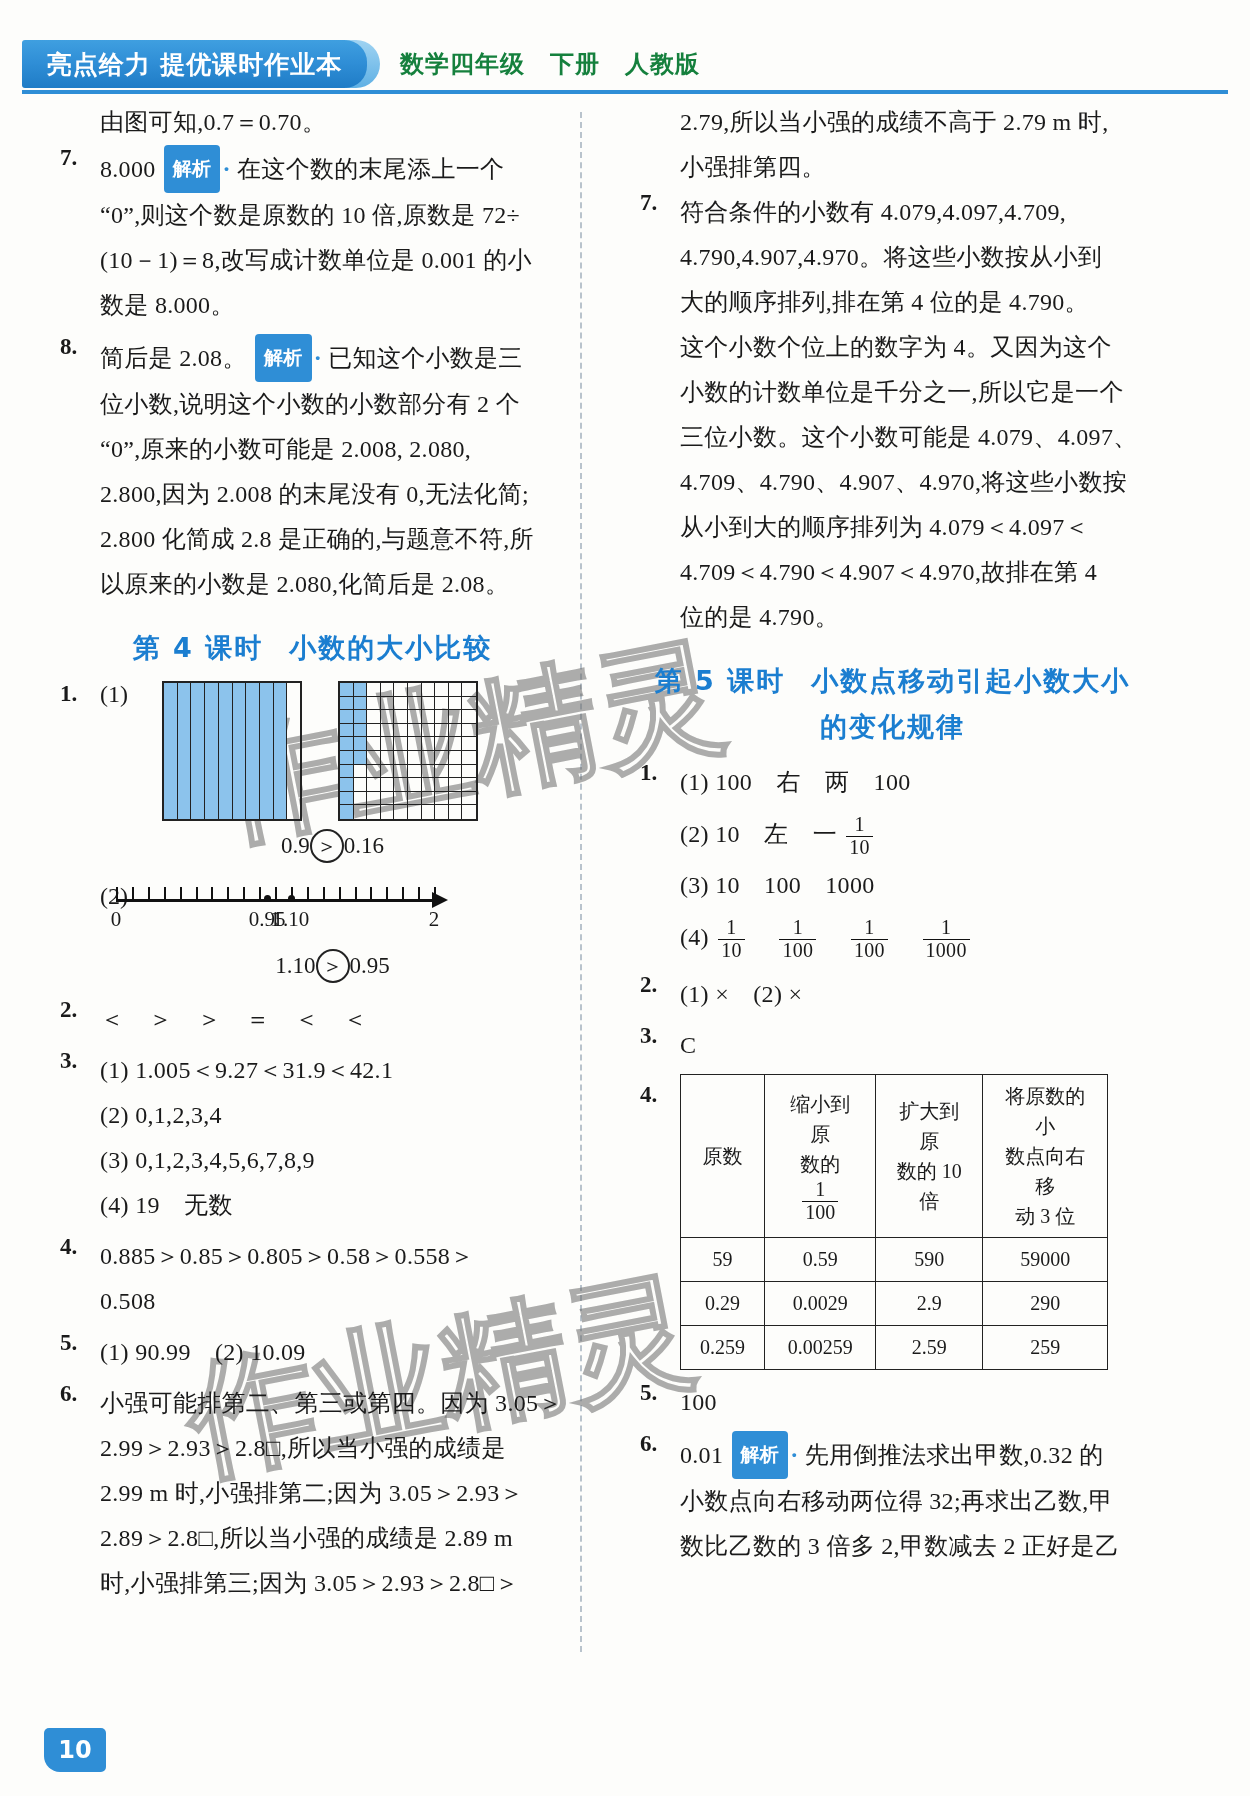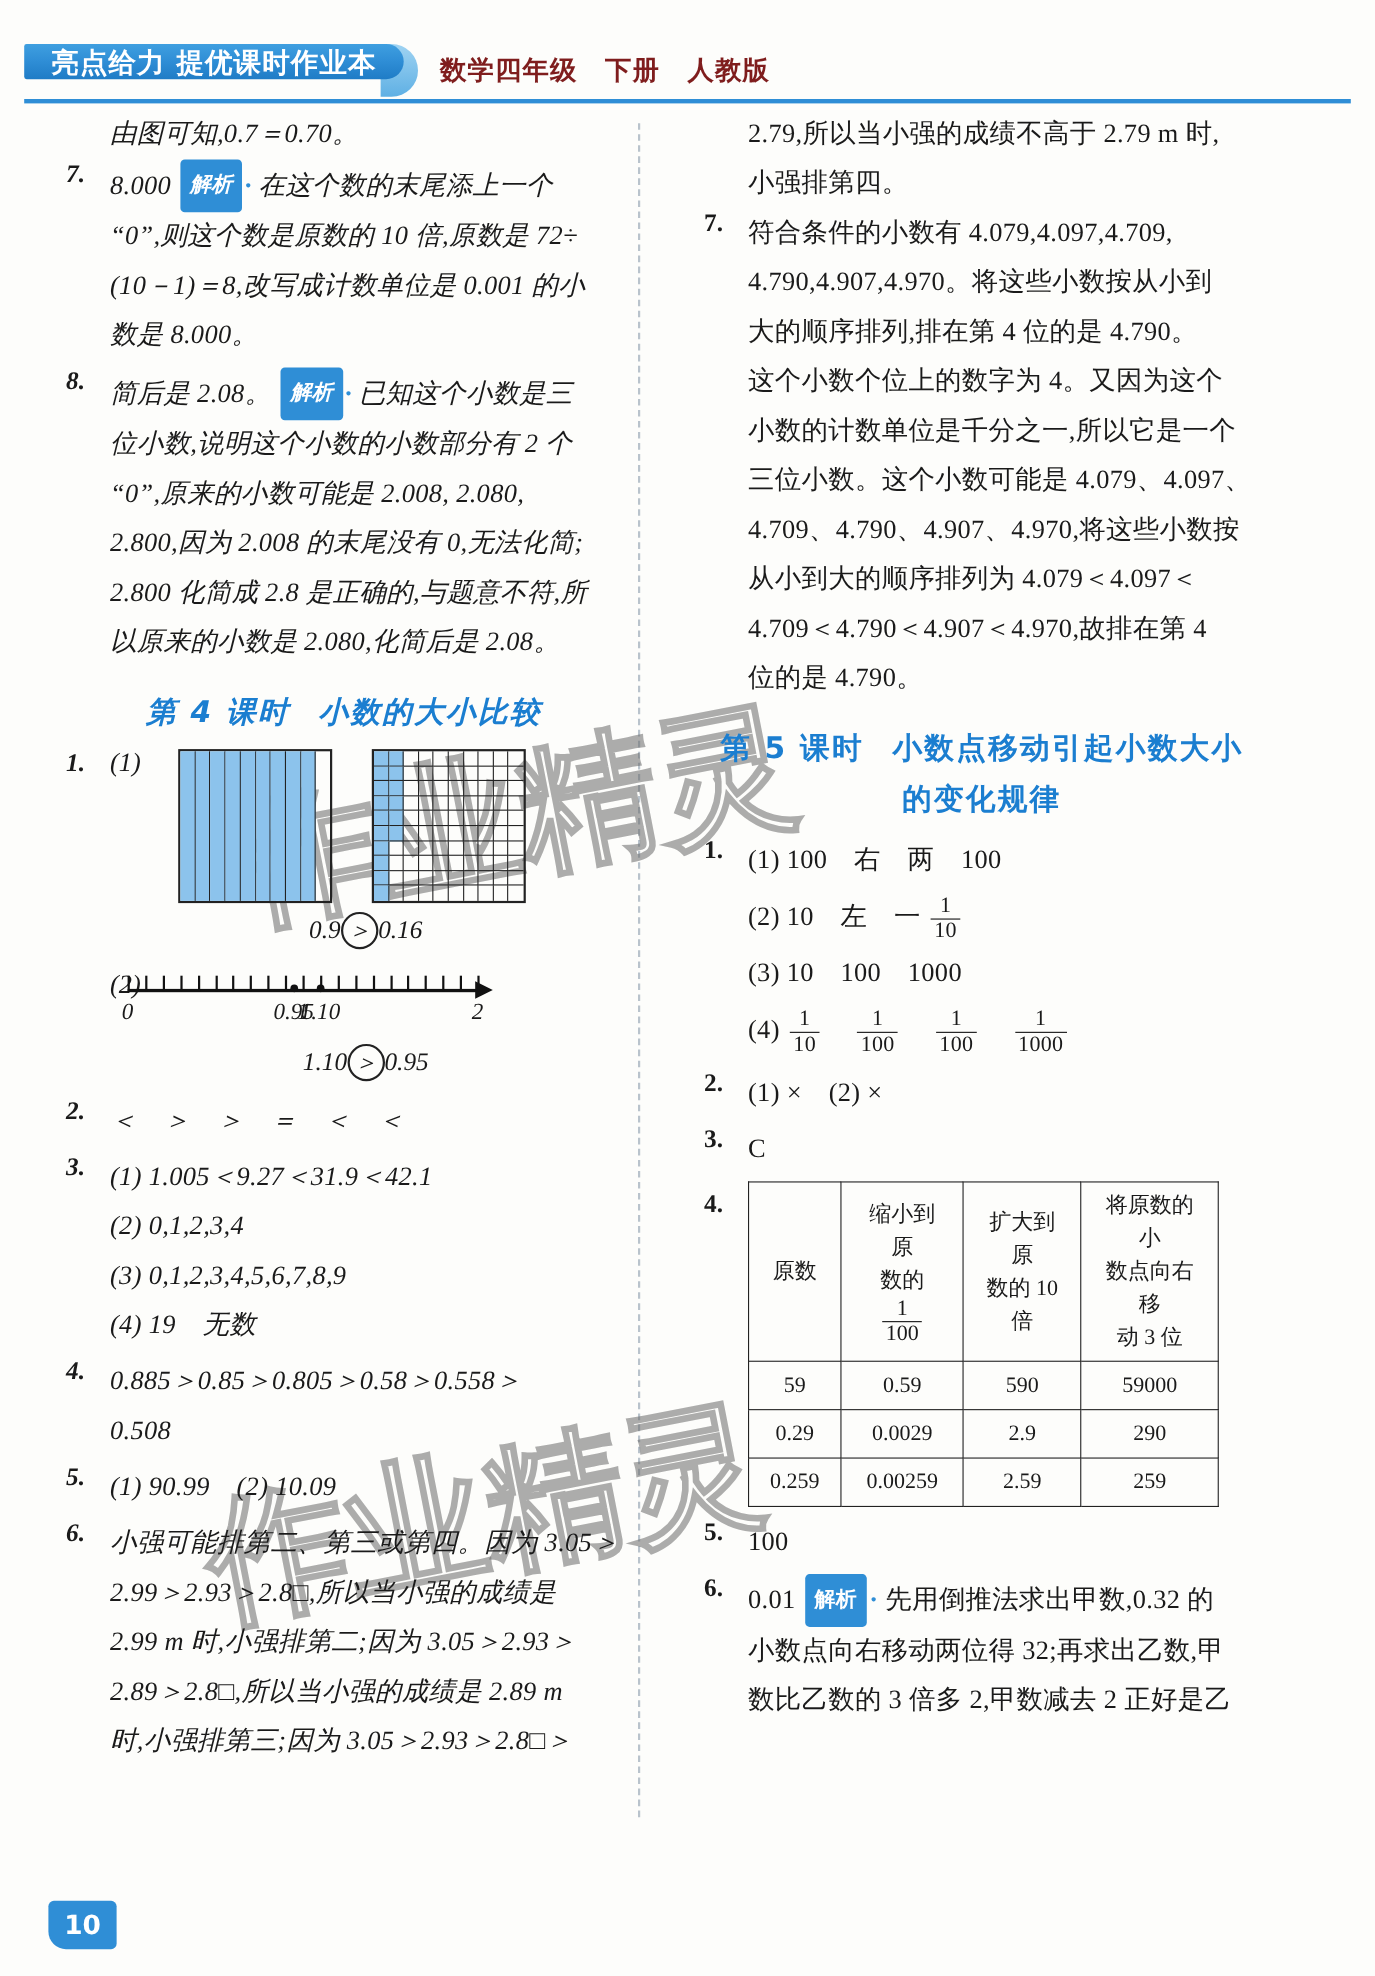--- a/index.html
+++ b/index.html
@@ -10,40 +10,40 @@
     font-family:"Liberation Serif", "DejaVu Serif", serif;
     position:relative;
     overflow:hidden;
     color:#1a1a1a;
   }
 
   
   .header { position:absolute; left:0; top:40px; width:1250px; height:62px; }
   .hdr-banner {
     position:absolute; left:22px; top:0px;
-    width:345px; height:32px;
+    width:345px; height:48px;
     background:linear-gradient(180deg,#3f9fe0 0%,#2f8ed6 48%,#1f7cc6 100%);
     border-radius:3px 22px 22px 3px;
     display:flex; align-items:center; justify-content:center;
   }
   .hdr-banner::after{
     content:""; position:absolute; right:-13px; top:0; width:34px; height:48px;
     background:linear-gradient(180deg,#9fd3f2,#5fb0e4);
     border-radius:0 26px 26px 0; z-index:-1;
   }
   .hdr-banner-text {
     color:#ffffff; font-weight:bold; font-size:25px;
     font-family:"DejaVu Sans","Liberation Sans",sans-serif;
     letter-spacing:1px; white-space:nowrap;
   }
   .hdr-sub {
     position:absolute; left:400px; top:8px;
     font-size:24px; font-weight:bold;
     font-family:"DejaVu Sans","Liberation Sans",sans-serif;
-    color:#7f1d1d; white-space:nowrap; letter-spacing:1px;
+    color:#15803d; white-space:nowrap; letter-spacing:1px;
   }
   .hdr-rule {
     position:absolute; left:22px; top:50px; width:1206px; height:4px;
     background:#2f8ed6;
   }
 
   
   .wm {
     position:absolute;
     font-family:"DejaVu Sans","Liberation Sans",sans-serif;
@@ -52,21 +52,21 @@
     -webkit-text-stroke:2px rgba(105,105,105,0.55);
     pointer-events:none;
     user-select:none;
     white-space:nowrap;
   }
   .wm1 { left:215px; top:655px; font-size:128px; transform:rotate(-11deg); }
   .wm2 { left:185px; top:1290px; font-size:128px; transform:rotate(-11deg); }
 
   
   .col { position:absolute; top:100px; width:505px; }
-  .col-left  { left:60px;font-style:italic; }
+  .col-left  { left:60px; }
   .col-right { left:640px; }
   .divider {
     position:absolute; left:580px; top:112px;
     width:0; height:1540px;
     border-left:2px dashed #b9c3cc;
   }
 
   
   .item { position:relative; margin-bottom:6px; }
   .num {

